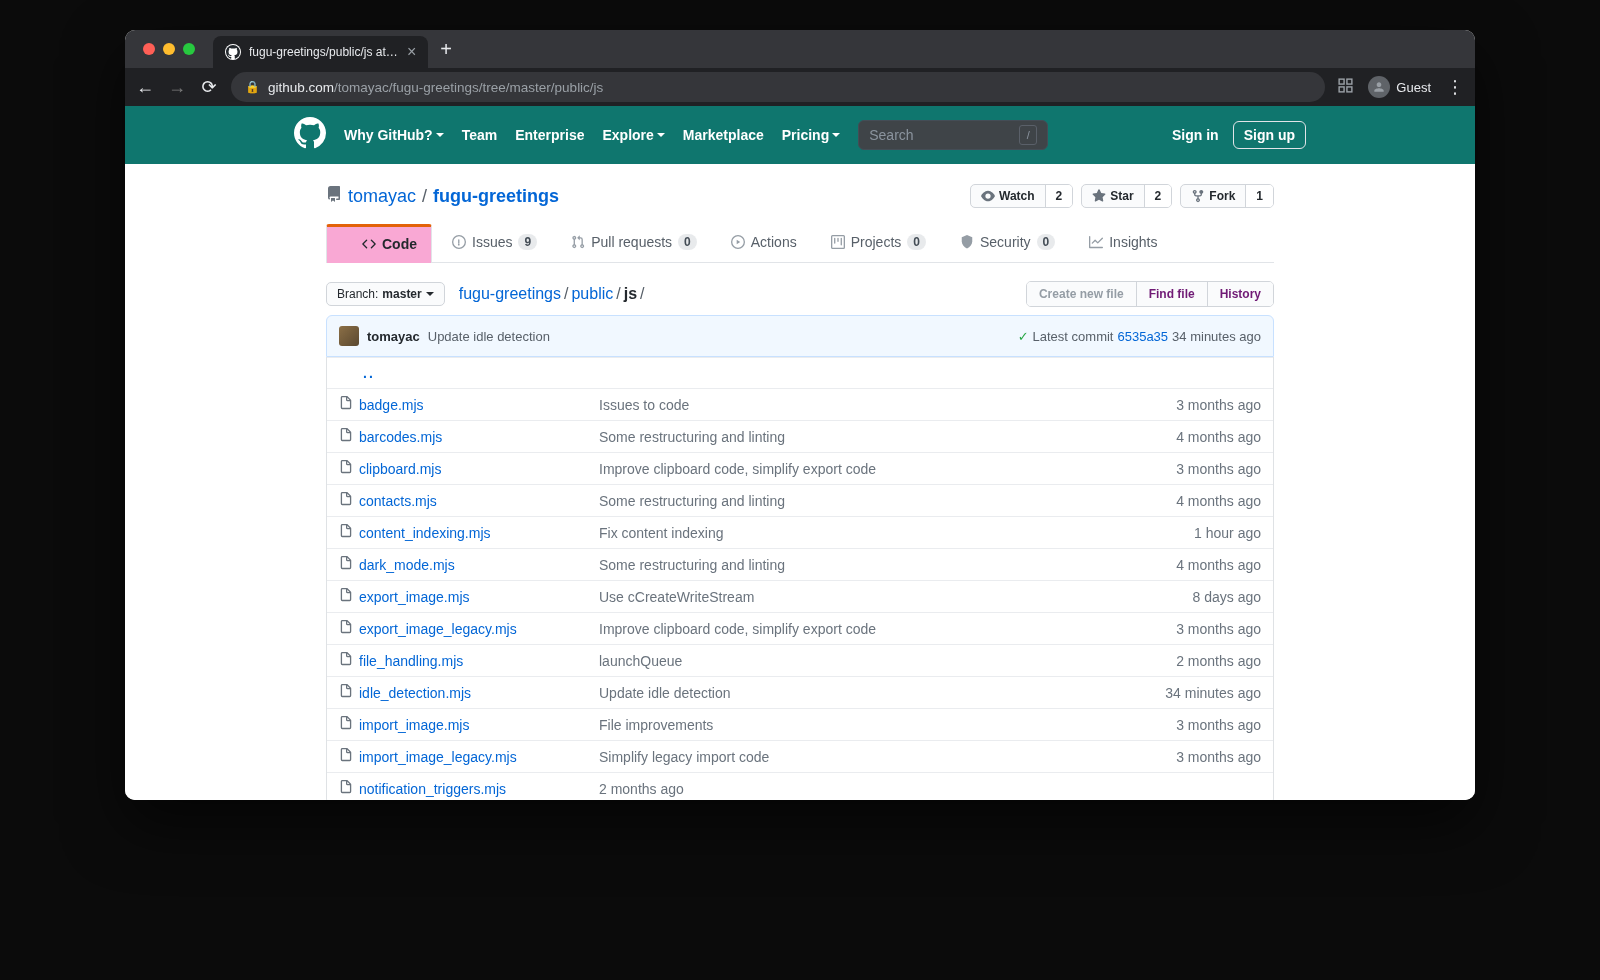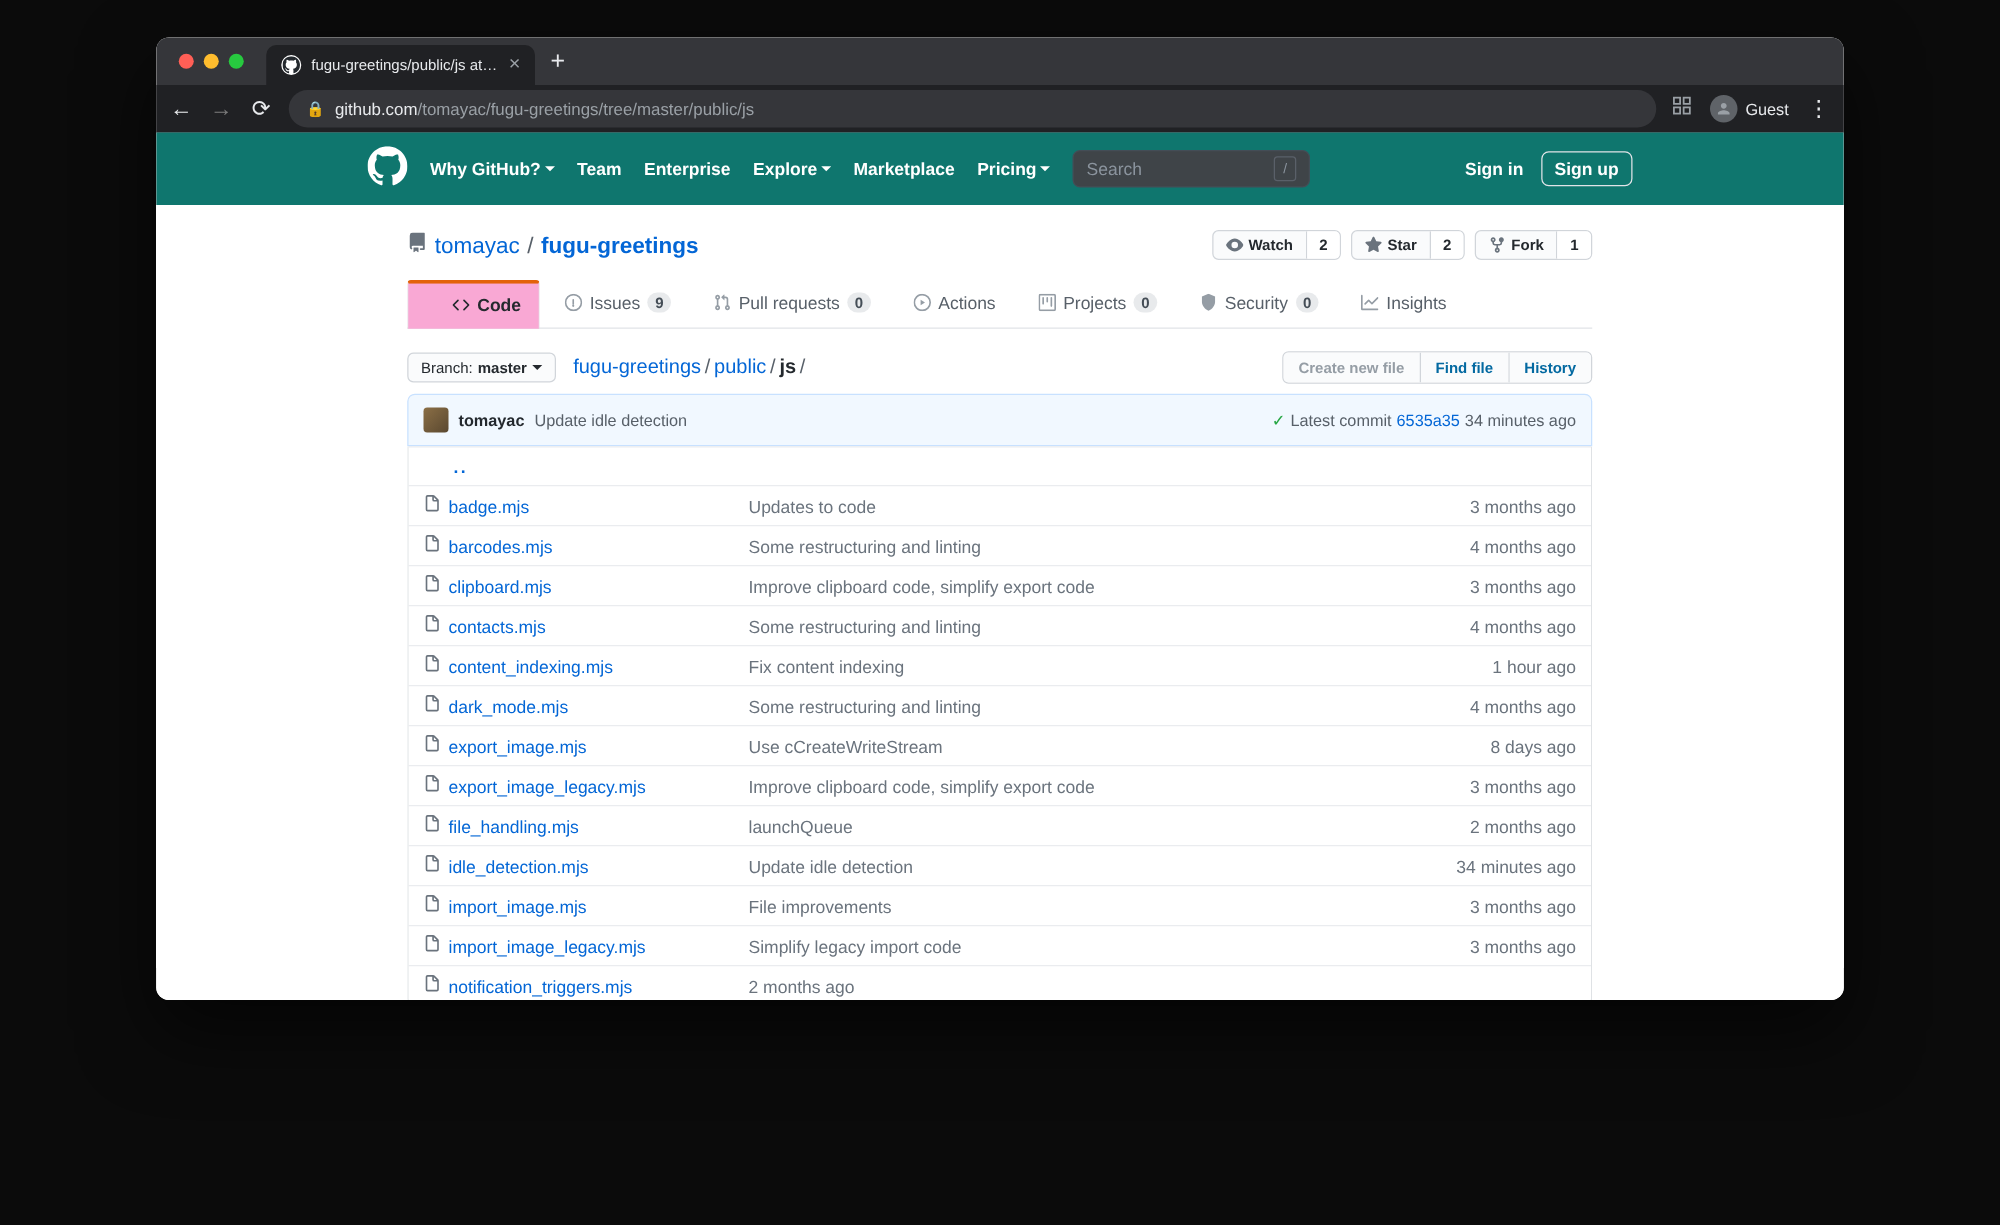--- a/index.html
+++ b/index.html
@@ -62,21 +62,21 @@
 .tabitem.active svg{fill:#24292e;}
 .counter{background:#d1d5da80;border-radius:10px;padding:1px 6px;font-size:12px;color:#444d56;font-weight:600;}
 .file-nav{display:flex;align-items:center;justify-content:space-between;margin:18px 0 8px;}
 .branch-btn{border:1px solid #d1d5da;border-radius:5px;background:#fafbfc;padding:4px 10px;font-size:12px;display:flex;align-items:center;gap:4px;cursor:pointer;color:#24292e;font-weight:600;}
 .branch-btn .label{font-weight:400;}
 .breadcrumb{font-size:16px;color:#0366d6;}
 .breadcrumb .sep{color:#586069;margin:0 3px;}
 .breadcrumb .current{color:#24292e;font-weight:600;}
 .breadcrumb a{color:#0366d6;text-decoration:none;cursor:pointer;}
 .file-actions{display:flex;border:1px solid #d1d5da;border-radius:5px;overflow:hidden;font-size:12px;}
-.file-actions .fa-btn{padding:5px 12px;font-weight:600;cursor:pointer;border-right:1px solid #d1d5da;background:#fafbfc;color:#0369a1;}
+.file-actions .fa-btn{padding:5px 12px;font-weight:600;cursor:pointer;border-right:1px solid #d1d5da;background:#fafbfc;color:#701a75;}
 .file-actions .fa-btn:last-child{border-right:none;}
 .file-actions .fa-btn.disabled{color:#959da5;}
 .commit-bar{background:#f1f8ff;border:1px solid #c8e1ff;border-radius:6px 6px 0 0;padding:10px 12px;display:flex;align-items:center;justify-content:space-between;font-size:13px;}
 .commit-left{display:flex;align-items:center;gap:8px;}
 .commit-avatar{width:20px;height:20px;border-radius:3px;background:linear-gradient(135deg,#8b6f46,#5a4830);}
 .commit-author{font-weight:600;color:#24292e;}
 .commit-msg{color:#586069;}
 .commit-right{color:#586069;display:flex;align-items:center;gap:4px;}
 .commit-right .check{color:#28a745;}
 .commit-right .sha{color:#0366d6;cursor:pointer;}
@@ -301,21 +301,21 @@
 
 <div class="file-table" id="file-table">
   <div class="file-row updir">
             <span class="fname"><span class="parent">..</span></span>
           </div>
 <div class="file-row">
             <span class="icon"><svg viewBox="0 0 16 16">
                 <path d="M3.75 1.5a.25.25 0 00-.25.25v11.5c0 .138.112.25.25.25h8.5a.25.25 0 00.25-.25V6H9.75A1.75 1.75 0 018 4.25V1.5H3.75zm5.75.56v2.19c0 .138.112.25.25.25h2.19L9.5 2.06zM2 1.75C2 .784 2.784 0 3.75 0h5.086c.464 0 .909.184 1.237.513l3.414 3.414c.329.328.513.773.513 1.237v8.086A1.75 1.75 0 0112.25 15h-8.5A1.75 1.75 0 012 13.25V1.75z"></path>
               </svg></span>
             <span class="fname"><a>badge.mjs</a></span>
-            <span class="msg">Updates to code</span>
+            <span class="msg">Issues to code</span>
             <span class="time">3 months ago</span>
           </div>
           <div class="file-row">
             <span class="icon"><svg viewBox="0 0 16 16">
                 <path d="M3.75 1.5a.25.25 0 00-.25.25v11.5c0 .138.112.25.25.25h8.5a.25.25 0 00.25-.25V6H9.75A1.75 1.75 0 018 4.25V1.5H3.75zm5.75.56v2.19c0 .138.112.25.25.25h2.19L9.5 2.06zM2 1.75C2 .784 2.784 0 3.75 0h5.086c.464 0 .909.184 1.237.513l3.414 3.414c.329.328.513.773.513 1.237v8.086A1.75 1.75 0 0112.25 15h-8.5A1.75 1.75 0 012 13.25V1.75z"></path>
               </svg></span>
             <span class="fname"><a>barcodes.mjs</a></span>
             <span class="msg">Some restructuring and linting</span>
             <span class="time">4 months ago</span>
           </div>

